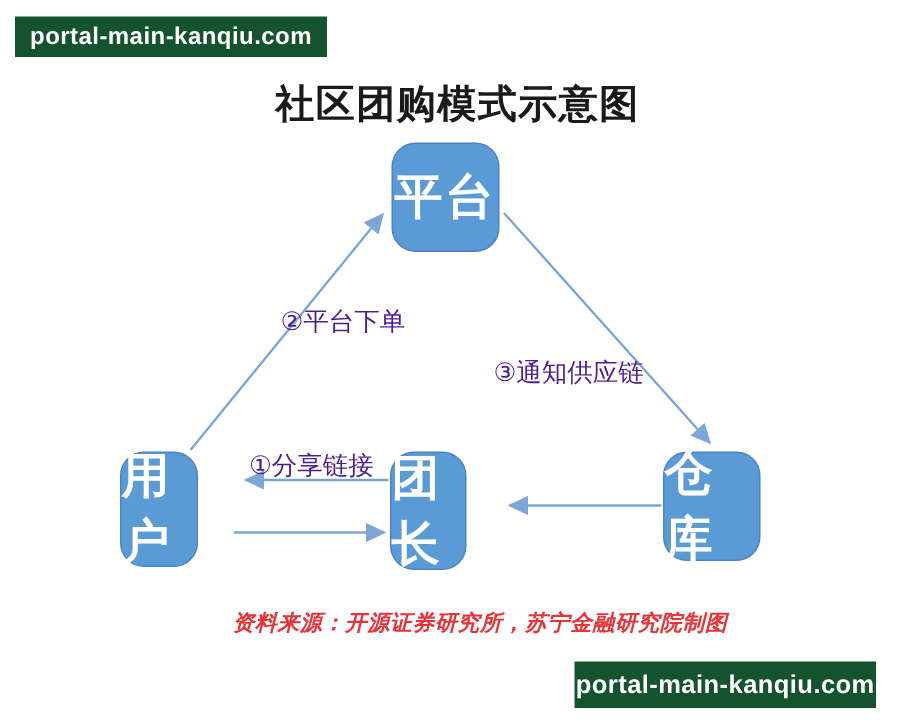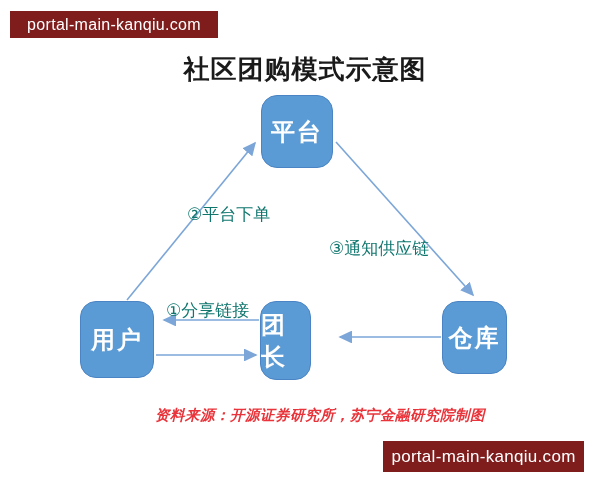--- a/index.html
+++ b/index.html
@@ -8,58 +8,59 @@
     background:#ffffff;
   }
   .stage{
     position:relative;
     width:600px;height:480px;
     background:#ffffff;
     overflow:hidden;
   }
   .watermark{
     position:absolute;
-    background:#7f1d1d;
+    background:#14532d;
     color:#ffffff;
     display:flex;align-items:center;justify-content:center;
     font-size:16px;
     letter-spacing:0.3px;
+    font-weight:bold;
   }
   .watermark.top-left{left:10px;top:11px;width:208px;height:27px;}
   .watermark.bottom-right{left:383px;top:441px;width:201px;height:31px;font-size:17px;}
   .title{
     position:absolute;
     left:0;top:52px;width:610px;
     text-align:center;
     font-size:26px;
     font-weight:bold;
     color:#1a1a1a;
     letter-spacing:1px;
   }
   .arrows{position:absolute;left:0;top:0;}
   .node{
     position:absolute;
     background:#5b9bd5;
     border:1px solid #4a84c4;
     border-radius:16px;
     display:flex;align-items:center;justify-content:center;
     color:#ffffff;
-    font-size:24px;
+    font-size:32px;
     font-weight:bold;
     letter-spacing:2px;
     box-sizing:border-box;
   }
   .node.platform{left:261px;top:95px;width:72px;height:73px;}
-  .node.user{left:80px;top:301px;width:74px;height:77px;}
+  .node.user{left:80px;top:301px;width:52px;height:77px;}
   .node.leader{left:260px;top:301px;width:51px;height:79px;}
   .node.warehouse{left:442px;top:301px;width:65px;height:73px;}
   .edge-label{
     position:absolute;
     font-size:17px;
-    color:#0f766e;
+    color:#4c1d95;
     white-space:nowrap;
   }
   .edge-label.platform-order{left:187px;top:203px;}
   .edge-label.notify-supply-chain{left:329px;top:237px;}
   .edge-label.share-link{left:166px;top:299px;}
   .edge-label.deliver-to-store{left:341px;top:313px;}
   .edge-label.next-day-pickup{left:169px;top:364px;}
   .source-note{
     position:absolute;
     left:0;top:406px;width:640px;

